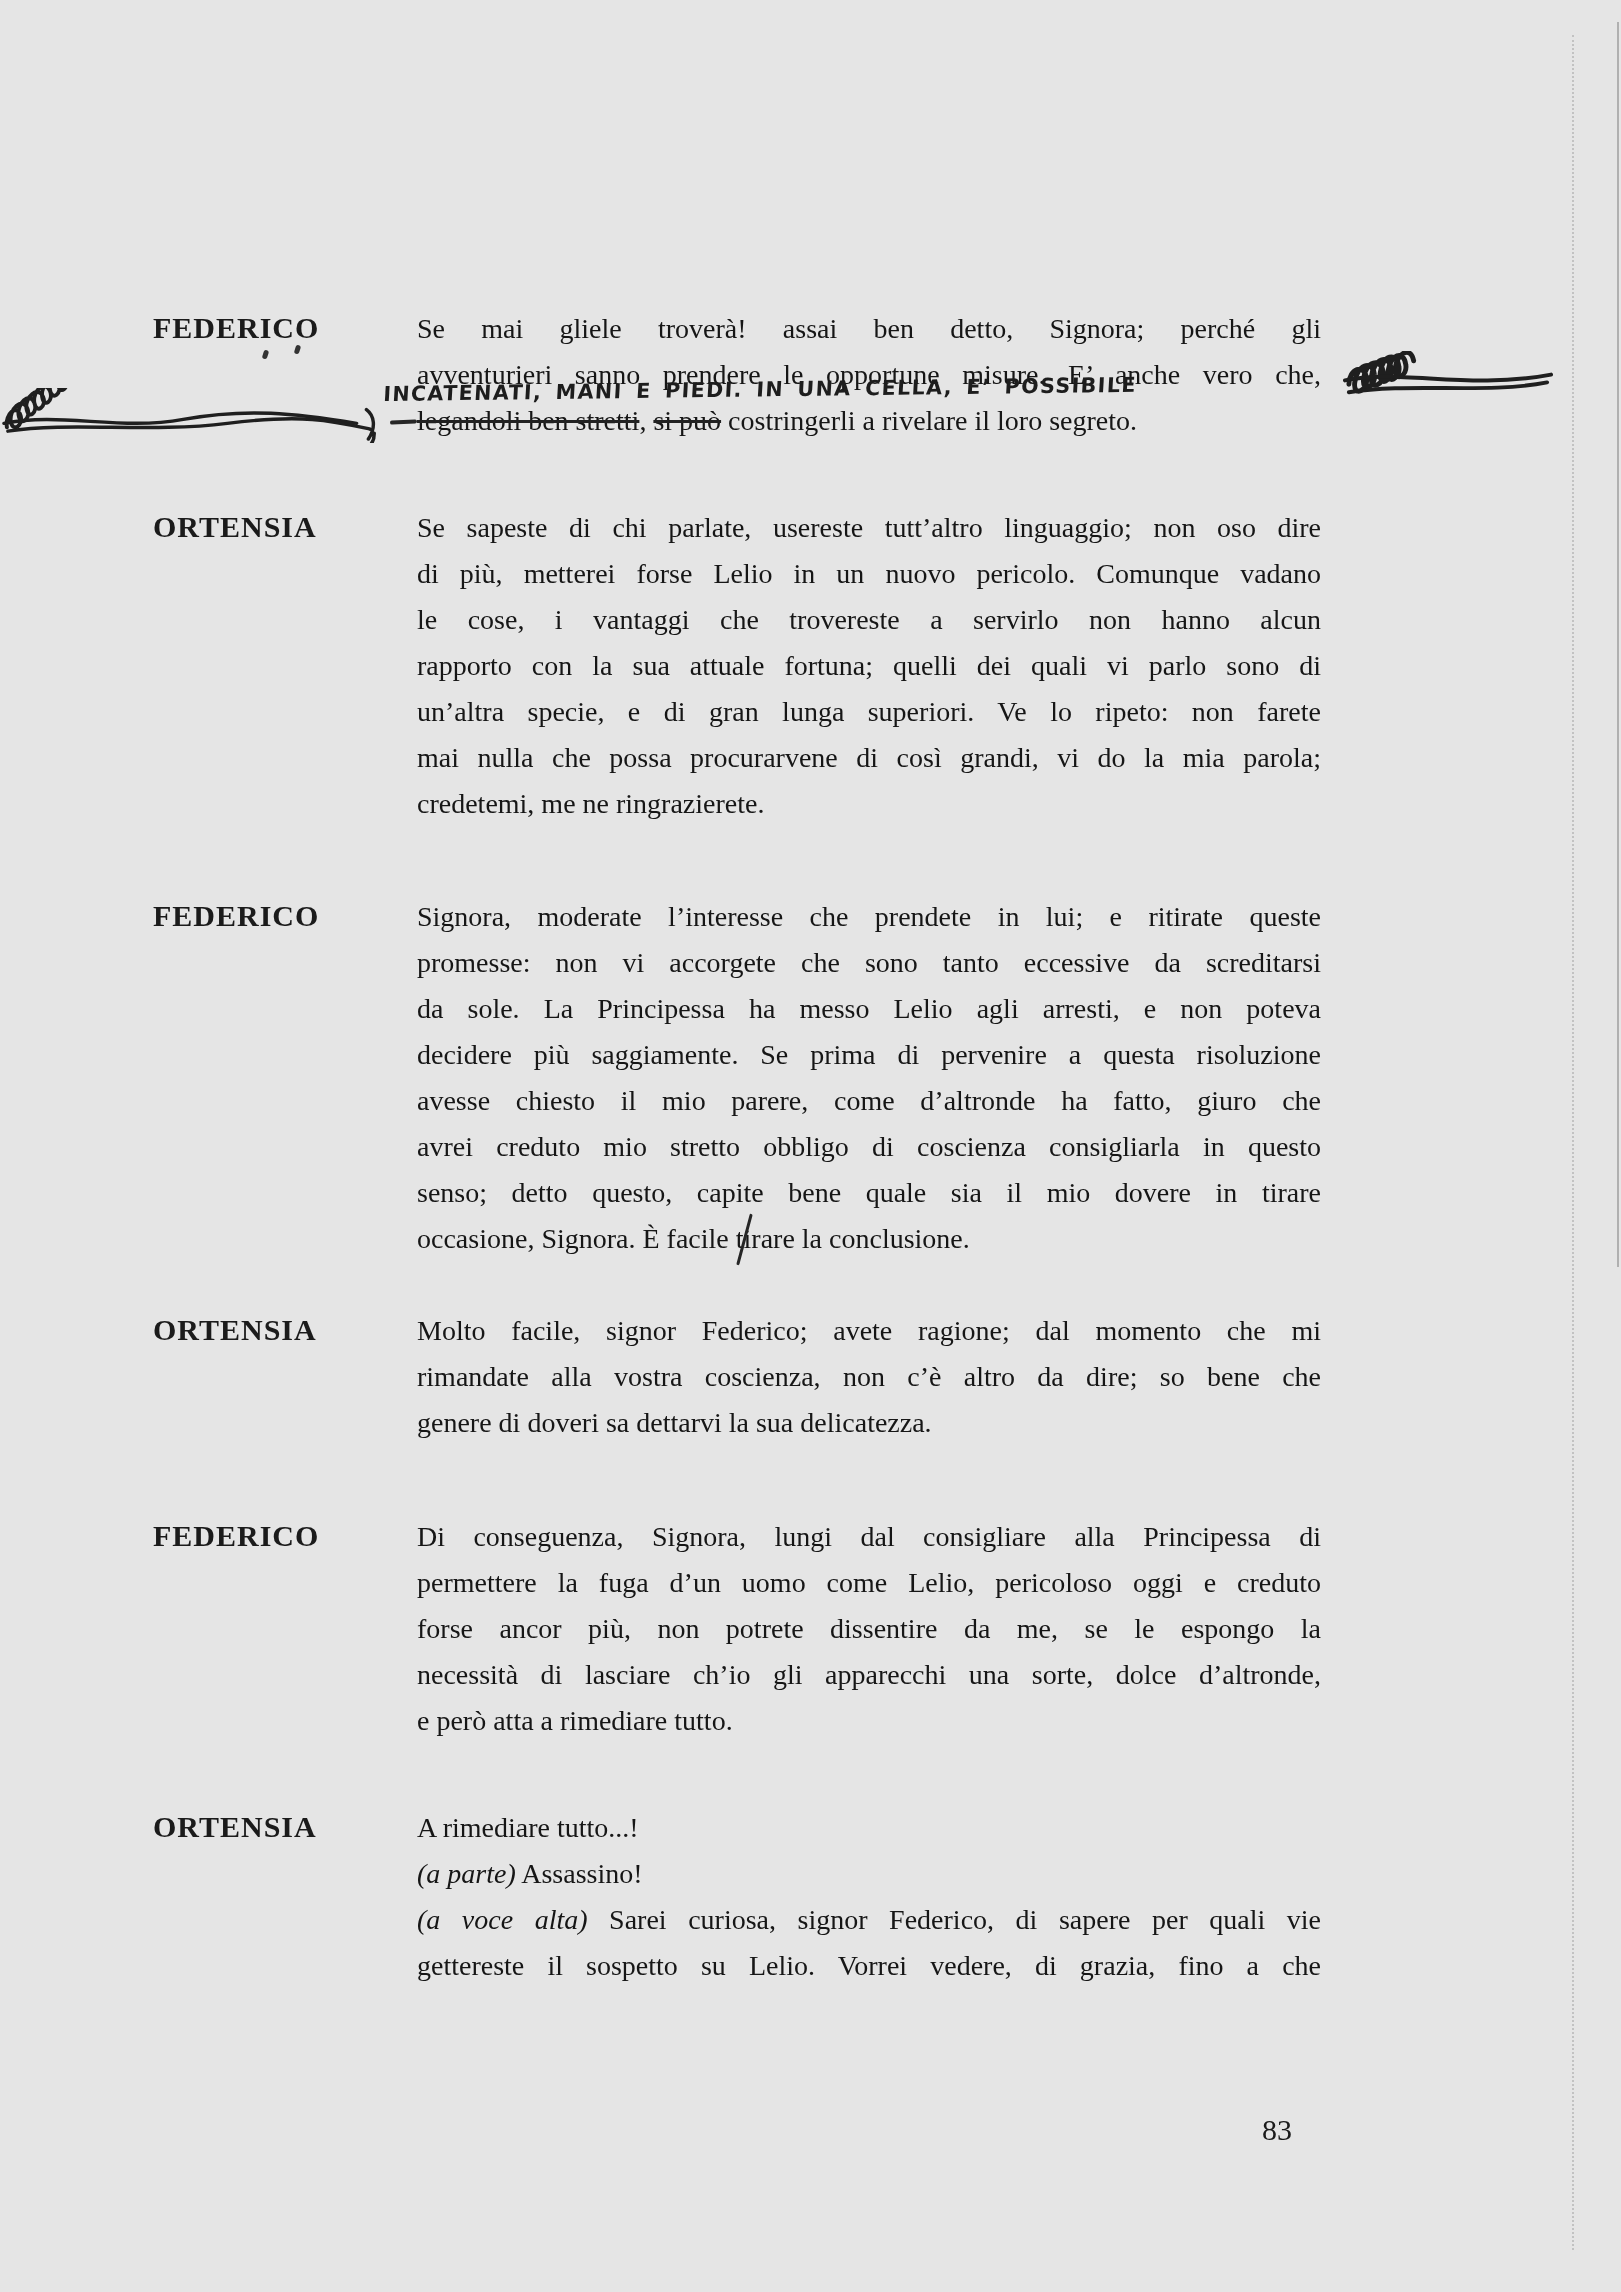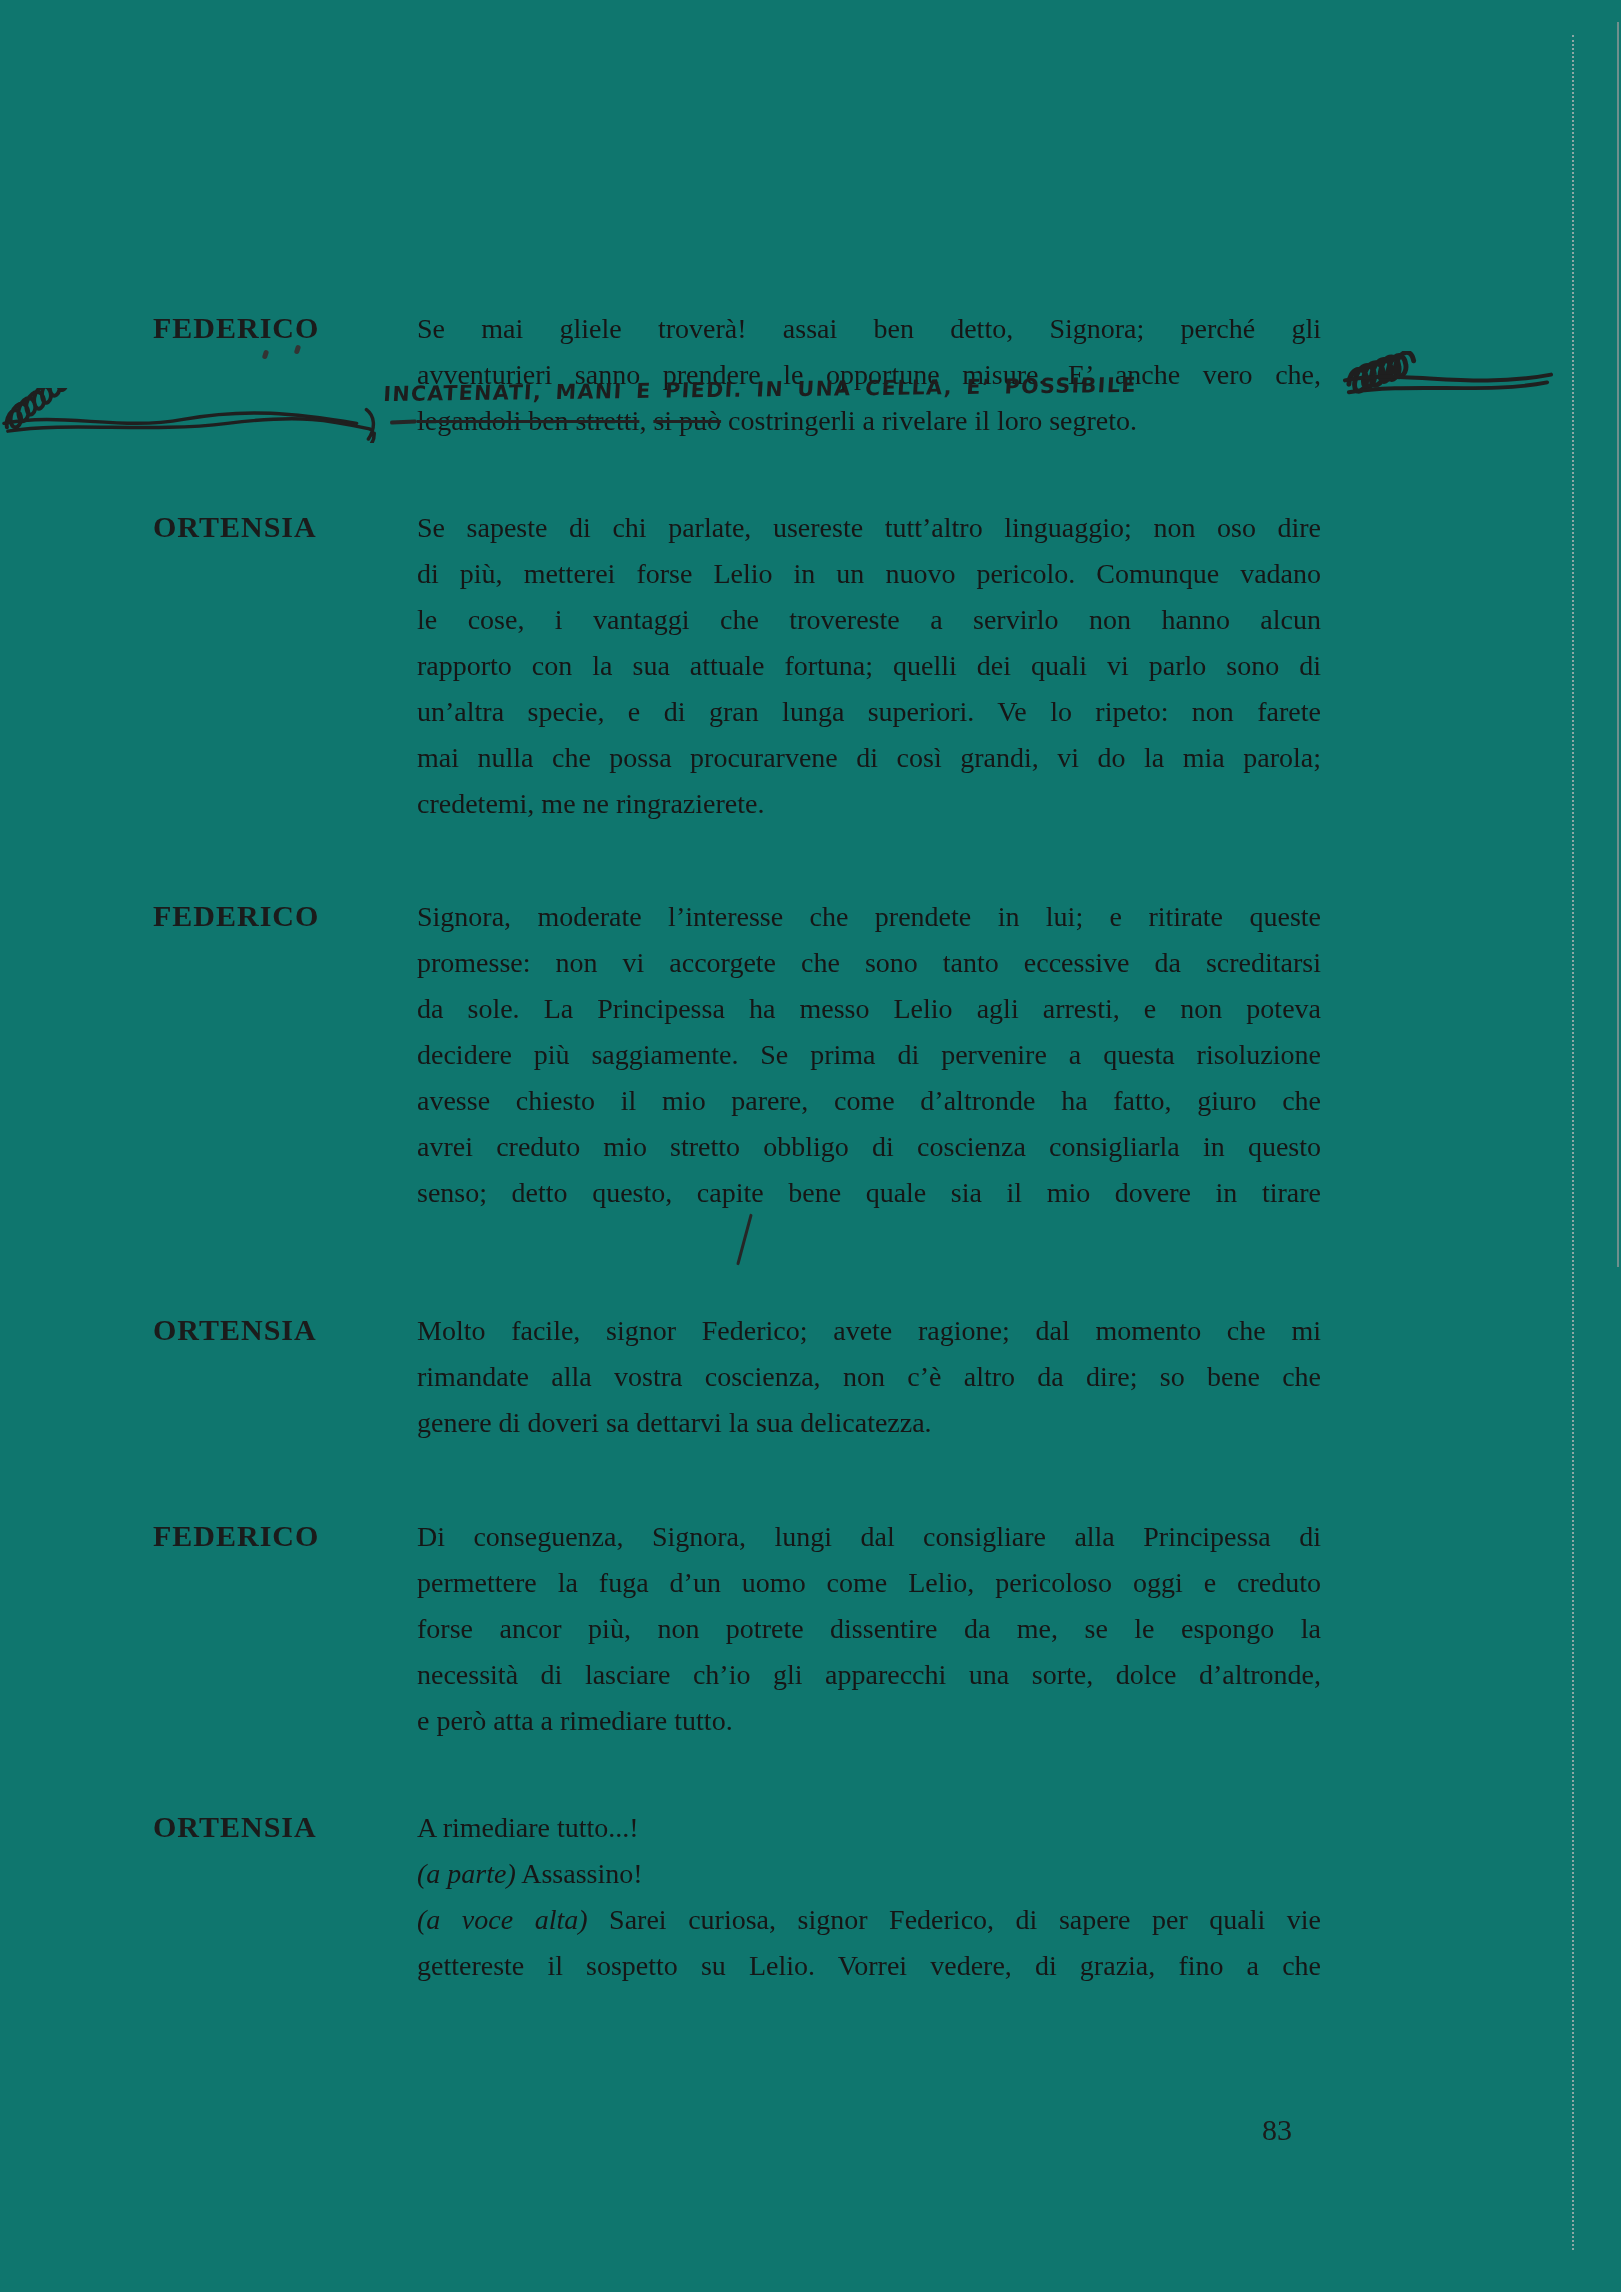--- a/index.html
+++ b/index.html
@@ -1,19 +1,19 @@
 <!DOCTYPE html>
 <html><head>
 <meta charset="utf-8">
 <style>
   html,body{margin:0;padding:0;background:#ffffff;}
   .page{
     position:relative;
     width:1621px;height:2293px;
-    background:#0f766e;
+    background:#e5e5e5;
     font-family:"Liberation Serif", serif;
     color:#181818;
     overflow:hidden;
   }
   .speaker{
     position:absolute;left:153px;
     font-size:30px;font-weight:bold;
     letter-spacing:1px;
     color:#1b1b1b;
   }
@@ -112,20 +112,21 @@
 
   <div class="speaker" style="top:899px">FEDERICO</div>
   <div class="speech-text" style="top:894px">
       <div class="line justify"><span>Signora, moderate l’interesse che prendete in lui; e ritirate queste</span></div>
       <div class="line justify"><span>promesse: non vi accorgete che sono tanto eccessive da screditarsi</span></div>
       <div class="line justify"><span>da sole. La Principessa ha messo Lelio agli arresti, e non poteva</span></div>
       <div class="line justify"><span>decidere più saggiamente. Se prima di pervenire a questa risoluzione</span></div>
       <div class="line justify"><span>avesse chiesto il mio parere, come d’altronde ha fatto, giuro che</span></div>
       <div class="line justify"><span>avrei creduto mio stretto obbligo di coscienza consigliarla in questo</span></div>
       <div class="line justify"><span>senso; detto questo, capite bene quale sia il mio dovere in tirare</span></div>
+      <div class="line"><span>occasione, Signora. È facile tirare la conclusione.</span></div>
     </div>
   <div class="pen insert-slash"></div>
 
   <div class="speaker" style="top:1313px">ORTENSIA</div>
   <div class="speech-text" style="top:1308px">
       <div class="line justify"><span>Molto facile, signor Federico; avete ragione; dal momento che mi</span></div>
       <div class="line justify"><span>rimandate alla vostra coscienza, non c’è altro da dire; so bene che</span></div>
       <div class="line"><span>genere di doveri sa dettarvi la sua delicatezza.</span></div>
     </div>
 

